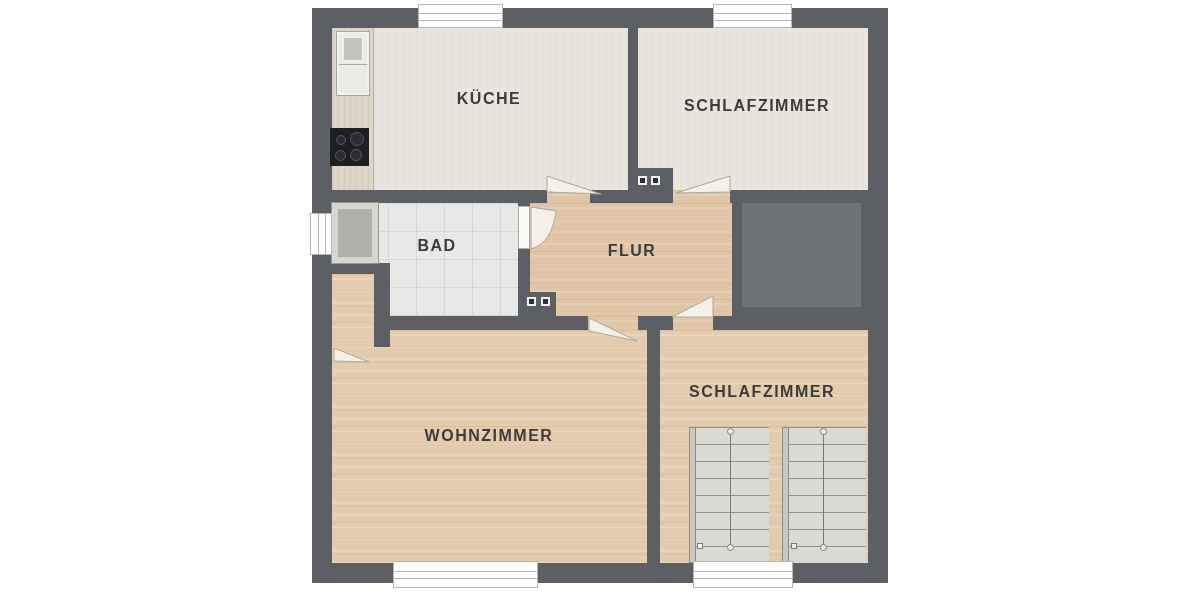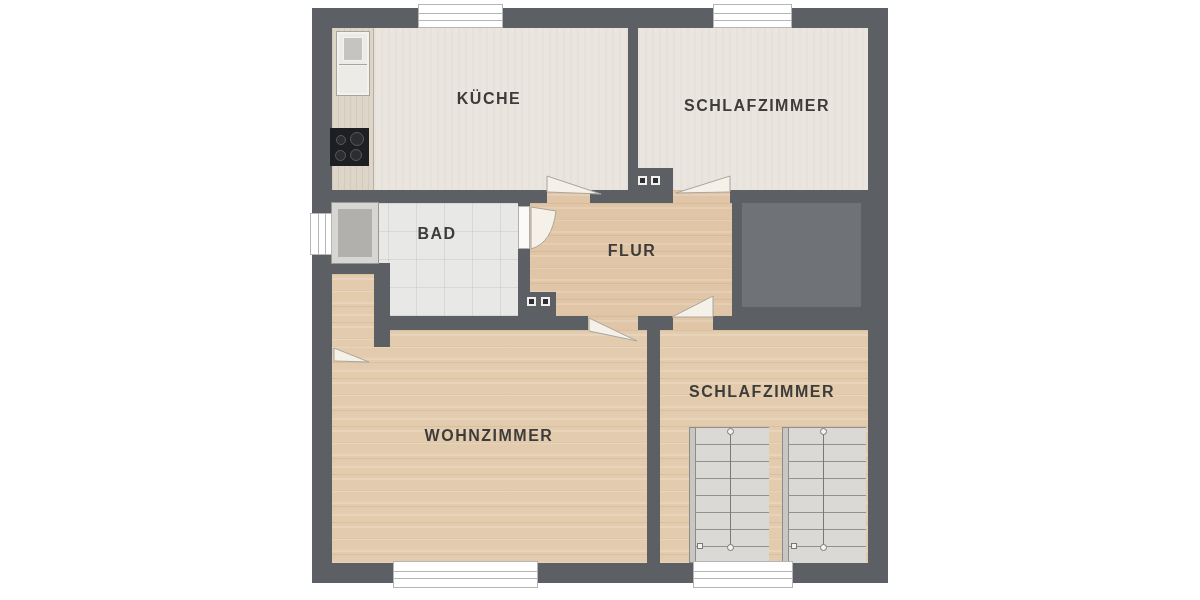--- a/index.html
+++ b/index.html
@@ -171,18 +171,18 @@
     <path d="M547,176 L601,194 L547,192 Z" fill="#f5f1e9" stroke="#aaa59d" stroke-width="1"></path>
     <path d="M730,176 L676,193 L730,192 Z" fill="#f5f1e9" stroke="#aaa59d" stroke-width="1"></path>
     <path d="M531,207 L531,249 Q552,243 556,211 Z" fill="#f5f1e9" stroke="#aaa59d" stroke-width="1"></path>
     <path d="M589,318 L637,341 L589,331 Z" fill="#f5f1e9" stroke="#aaa59d" stroke-width="1"></path>
     <path d="M713,296 L672,317 L713,317 Z" fill="#f5f1e9" stroke="#aaa59d" stroke-width="1"></path>
     <path d="M334,348 L369,362 L334,361 Z" fill="#f5f1e9" stroke="#aaa59d" stroke-width="1"></path>
   </svg>
 
   <div class="room-label" style="left:489px;top:99px;">KÜCHE</div>
   <div class="room-label" style="left:757px;top:106px;">SCHLAFZIMMER</div>
-  <div class="room-label" style="left:437px;top:234px;">BAD</div>
+  <div class="room-label" style="left:437px;top:246px;">BAD</div>
   <div class="room-label" style="left:632px;top:251px;">FLUR</div>
   <div class="room-label" style="left:489px;top:436px;">WOHNZIMMER</div>
   <div class="room-label" style="left:762px;top:392px;">SCHLAFZIMMER</div>
 
 </div>
 
 </body></html>

